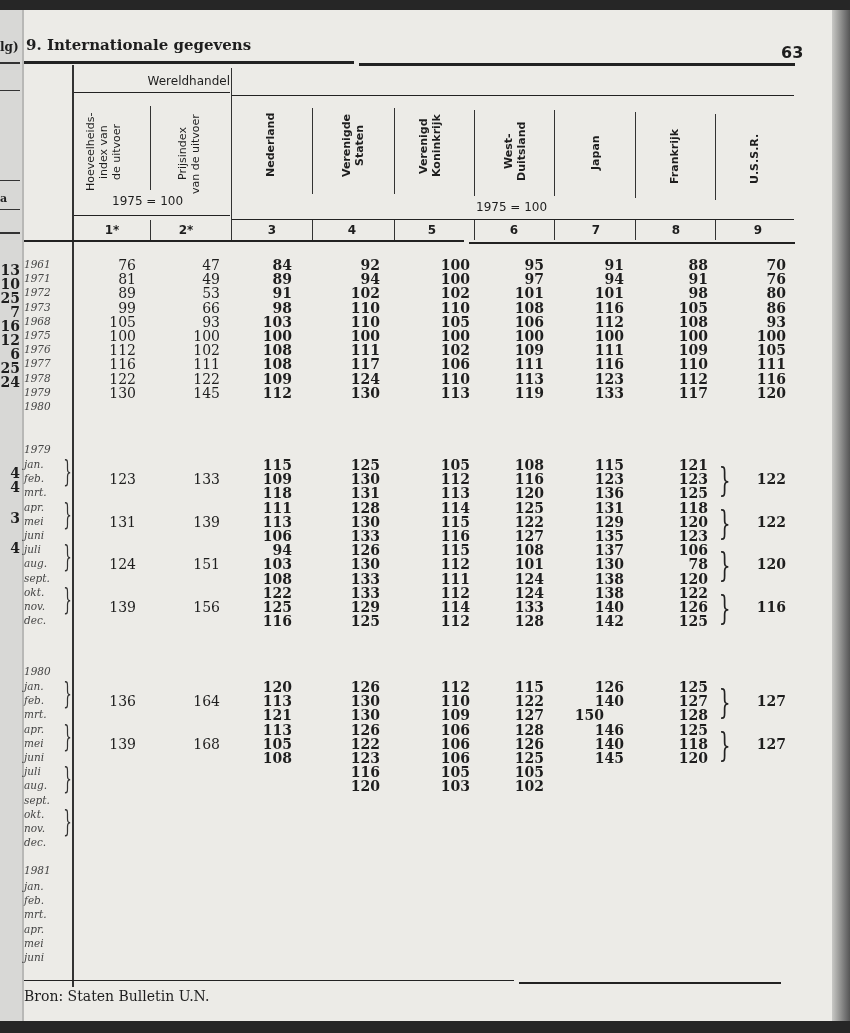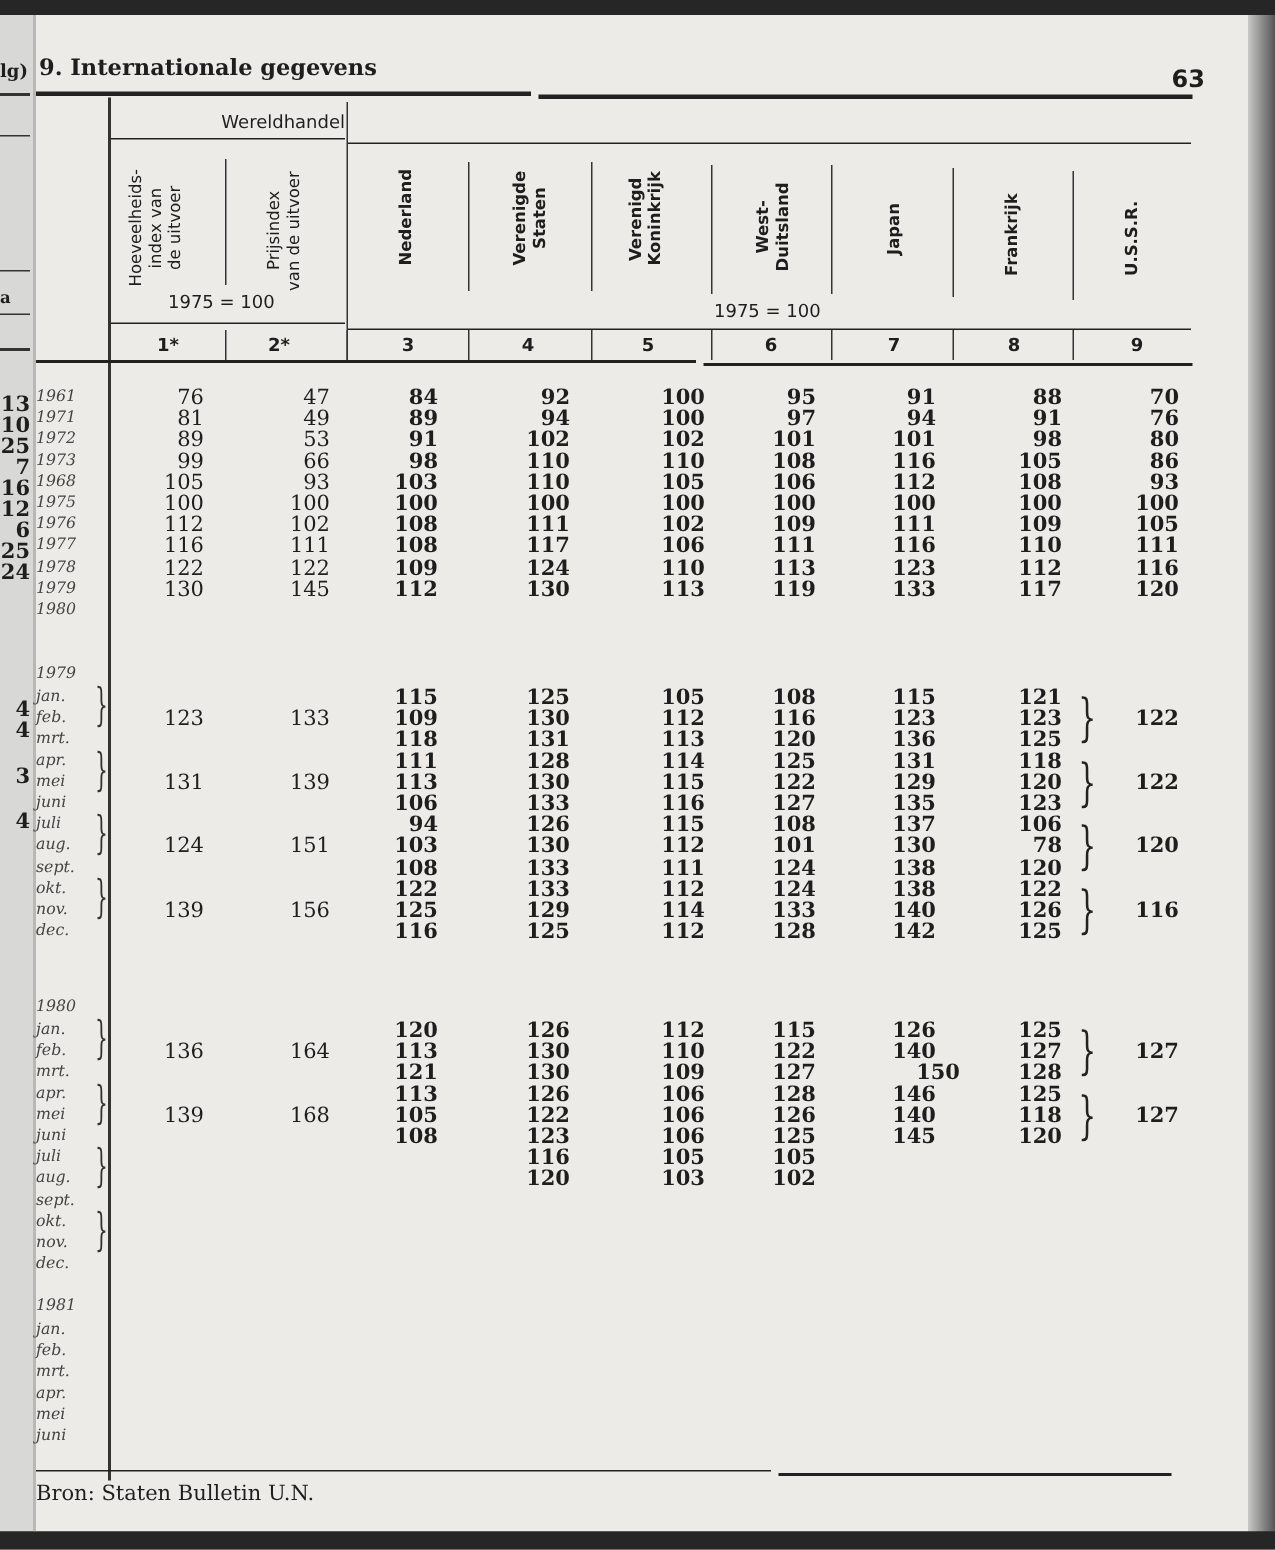--- a/index.html
+++ b/index.html
@@ -373,21 +373,21 @@
       <div class="val b" style="left:480px;top:670px">115</div>
       <div class="val b" style="left:480px;top:684.2px">122</div>
       <div class="val b" style="left:480px;top:698.4px">127</div>
       <div class="val b" style="left:480px;top:712.6px">128</div>
       <div class="val b" style="left:480px;top:726.8px">126</div>
       <div class="val b" style="left:480px;top:741px">125</div>
       <div class="val b" style="left:480px;top:755.2px">105</div>
       <div class="val b" style="left:480px;top:769.4px">102</div>
       <div class="val b" style="left:560px;top:670px">126</div>
       <div class="val b" style="left:560px;top:684.2px">140</div>
-      <div class="val b" style="left:576px;top:698.4px">150</div>
+      <div class="val b" style="left:540px;top:698.4px">150</div>
       <div class="val b" style="left:560px;top:712.6px">146</div>
       <div class="val b" style="left:560px;top:726.8px">140</div>
       <div class="val b" style="left:560px;top:741px">145</div>
       <div class="val b" style="left:644px;top:670px">125</div>
       <div class="val b" style="left:644px;top:684.2px">127</div>
       <div class="val b" style="left:644px;top:698.4px">128</div>
       <div class="val b" style="left:644px;top:712.6px">125</div>
       <div class="val b" style="left:644px;top:726.8px">118</div>
       <div class="val b" style="left:644px;top:741px">120</div>
       <div class="val" style="left:72px;top:684.2px">136</div>

